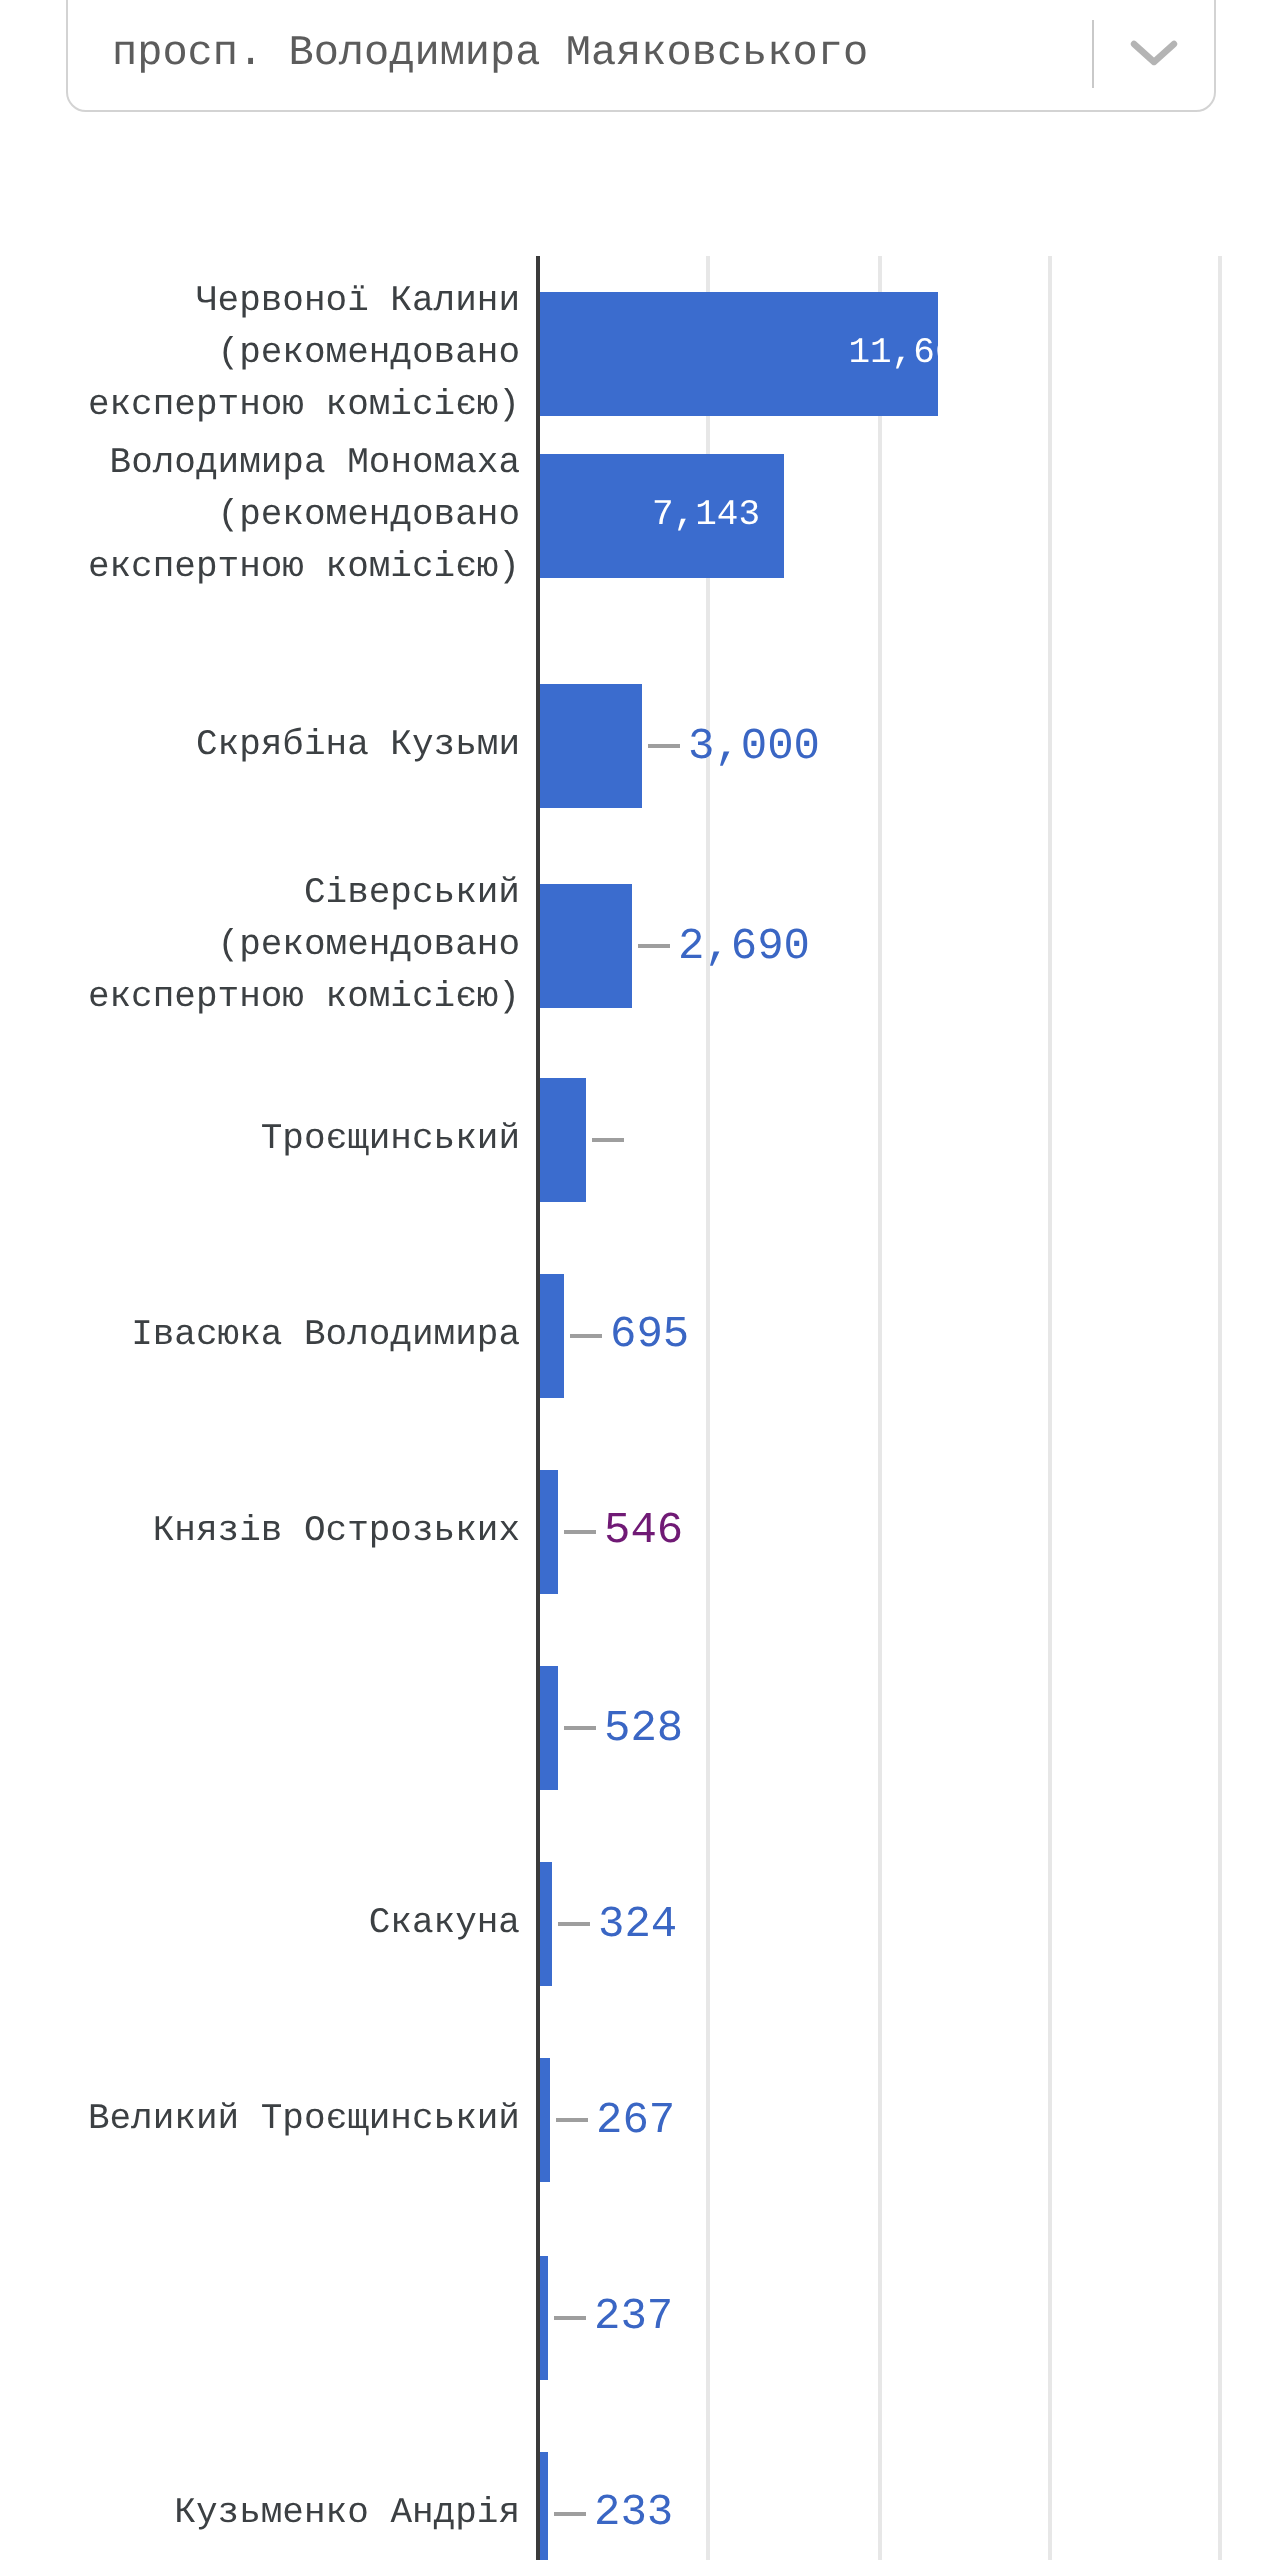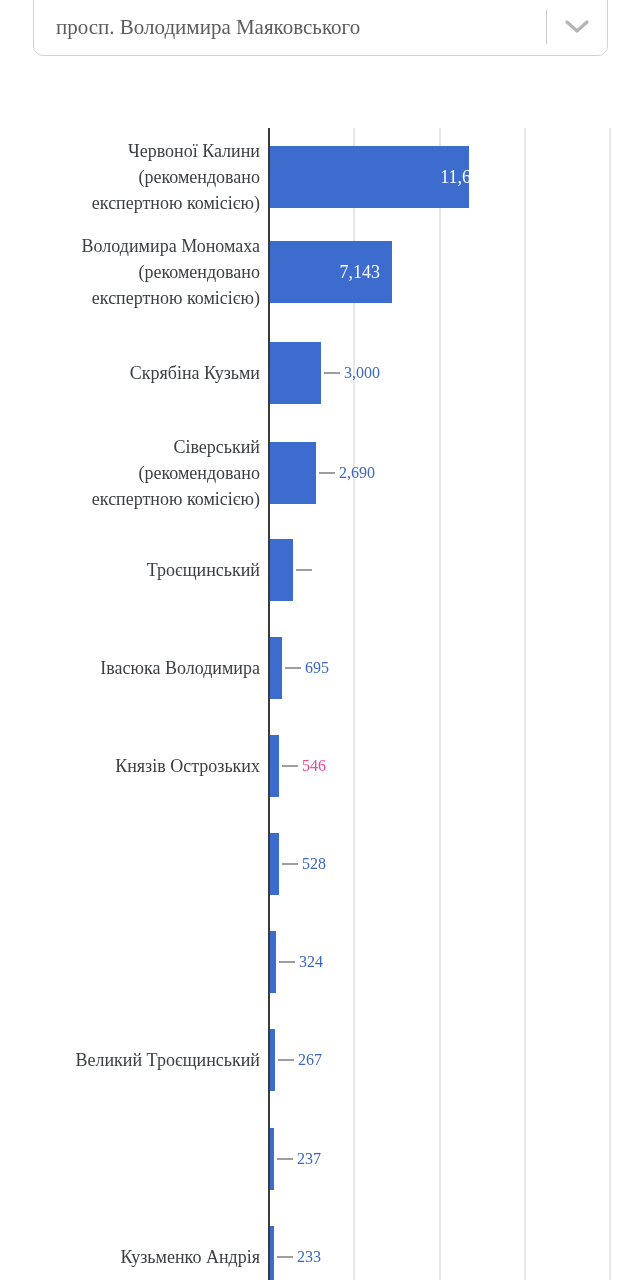--- a/index.html
+++ b/index.html
@@ -1,20 +1,20 @@
 <!DOCTYPE html>
 <html><head>
 <meta charset="utf-8">
 <style>
   * { margin:0; padding:0; box-sizing:border-box; }
   html,body { background:#fff; }
   .screen {
     position:relative; width:632px; height:1280px;
     overflow:hidden; background:#ffffff;
-    font-family:Liberation Serif, serif;
+    font-family:Liberation Mono, monospace;
   }
 
   
   .dropdown {
     position:absolute; left:33px; top:-14px; width:575px; height:70px;
     border:1px solid #d3d3d3; border-radius:10px; background:#fff;
     display:flex; align-items:center; padding-top:12px; cursor:pointer;
   }
   .dd-text {
     padding-left:22px; font-size:21px; color:#5c5c5c;
@@ -42,21 +42,21 @@
   .bar {
     position:absolute; left:270px; background:#3b6cce;
   }
   .ann-in {
     position:absolute; left:270px; color:#ffffff; font-size:18px;
     text-align:right; padding-right:12px;
     display:flex; align-items:center; justify-content:flex-end;
   }
   .connector { position:absolute; height:2px; background:#9e9e9e; }
   .ann-out {
-    position:absolute; color:#3a66c4; font-size:16px;
+    position:absolute; color:#3a66c4; font-size:22px;
     display:flex; align-items:center;
   }
 </style>
 </head>
 <body>
 
 <div class="screen">
 
   <div class="dropdown">
     <div class="dd-text">просп. Володимира Маяковського</div>
@@ -79,21 +79,21 @@
     <div id="chart-rows">
         <div class="row" style="top: 128px; height: 98.15px;">
           <div class="cat">
             <div>Червоної Калини</div>
             <div>(рекомендовано</div>
             <div>експертною комісією)</div>
           </div>
           <div class="bar" style="top: 18.075px; height: 62px; width: 199px; background: rgb(59, 108, 206);"></div>
           <div class="ann-in" style="top: 18.075px; height: 62px; width: 199px; color: rgb(255, 255, 255); margin-left: 32px;">11,661</div>
         </div>
-        <div class="row" style="top: 223px; height: 98.15px;">
+        <div class="row" style="top: 209px; height: 98.15px;">
           <div class="cat">
             <div>Володимира Мономаха</div>
             <div>(рекомендовано</div>
             <div>експертною комісією)</div>
           </div>
           <div class="bar" style="top: 18.075px; height: 62px; width: 122px; background: rgb(59, 108, 206);"></div>
           <div class="ann-in" style="top: 18.075px; height: 62px; width: 122px; color: rgb(255, 255, 255);">7,143</div>
         </div>
         <div class="row" style="top: 324.3px; height: 98.15px;">
           <div class="cat">
@@ -127,29 +127,30 @@
           <div class="bar" style="top: 18.075px; height: 62px; width: 12px; background: rgb(59, 108, 206);"></div>
           <div class="connector" style="left: 285px; width: 16px; top: 48.075px;"></div>
           <div class="ann-out" style="left: 305px; top: 0px; height: 98.15px; color: rgb(58, 102, 196);">695</div>
         </div>
         <div class="row" style="top: 716.9px; height: 98.15px;">
           <div class="cat">
             <div>Князів Острозьких</div>
           </div>
           <div class="bar" style="top: 18.075px; height: 62px; width: 9px; background: rgb(59, 108, 206);"></div>
           <div class="connector" style="left: 282px; width: 16px; top: 48.075px;"></div>
-          <div class="ann-out" style="left: 302px; top: 0px; height: 98.15px; color: #ec4899; text-align: right;">546</div>
+          <div class="ann-out" style="left: 302px; top: 0px; height: 98.15px; color: #701a75; text-align: right;">546</div>
         </div>
         <div class="row" style="top: 815.05px; height: 98.15px;">
           <div class="bar" style="top: 18.075px; height: 62px; width: 9px; background: rgb(59, 108, 206);"></div>
           <div class="connector" style="left: 282px; width: 16px; top: 48.075px;"></div>
           <div class="ann-out" style="left: 302px; top: 0px; height: 98.15px; color: rgb(58, 102, 196);">528</div>
         </div>
         <div class="row" style="top: 913.2px; height: 98.15px;">
           <div class="cat">
+            <div>Скакуна</div>
           </div>
           <div class="bar" style="top: 18.075px; height: 62px; width: 6px; background: rgb(59, 108, 206);"></div>
           <div class="connector" style="left: 279px; width: 16px; top: 48.075px;"></div>
           <div class="ann-out" style="left: 299px; top: 0px; height: 98.15px; color: rgb(58, 102, 196);">324</div>
         </div>
         <div class="row" style="top: 1011.35px; height: 98.15px;">
           <div class="cat">
             <div>Великий Троєщинський</div>
           </div>
           <div class="bar" style="top: 18.075px; height: 62px; width: 5px; background: rgb(59, 108, 206);"></div>

